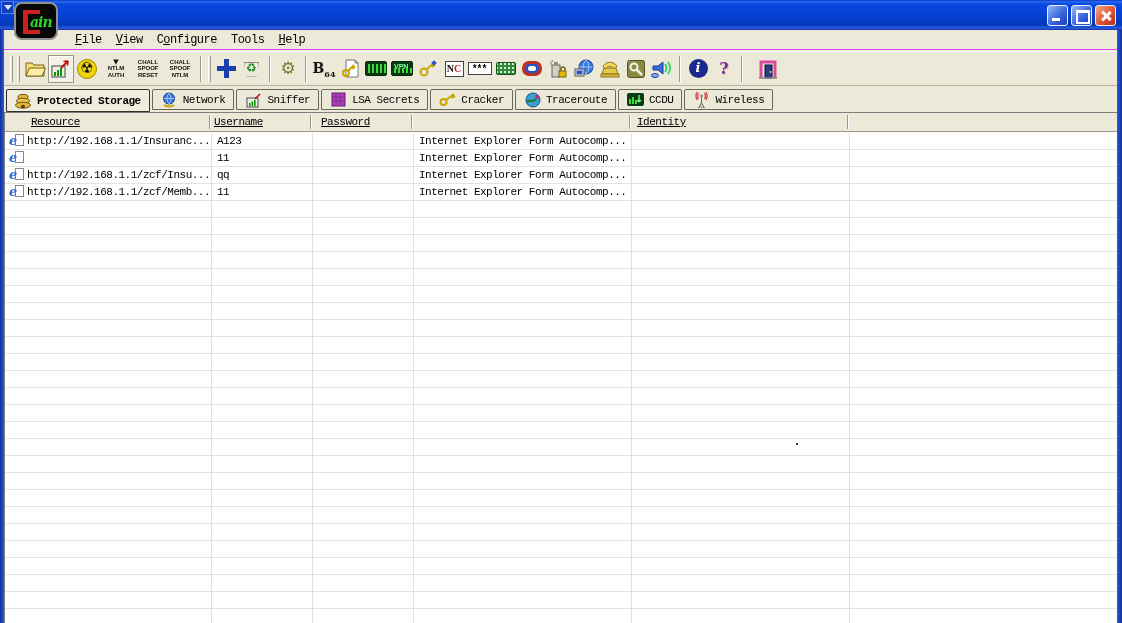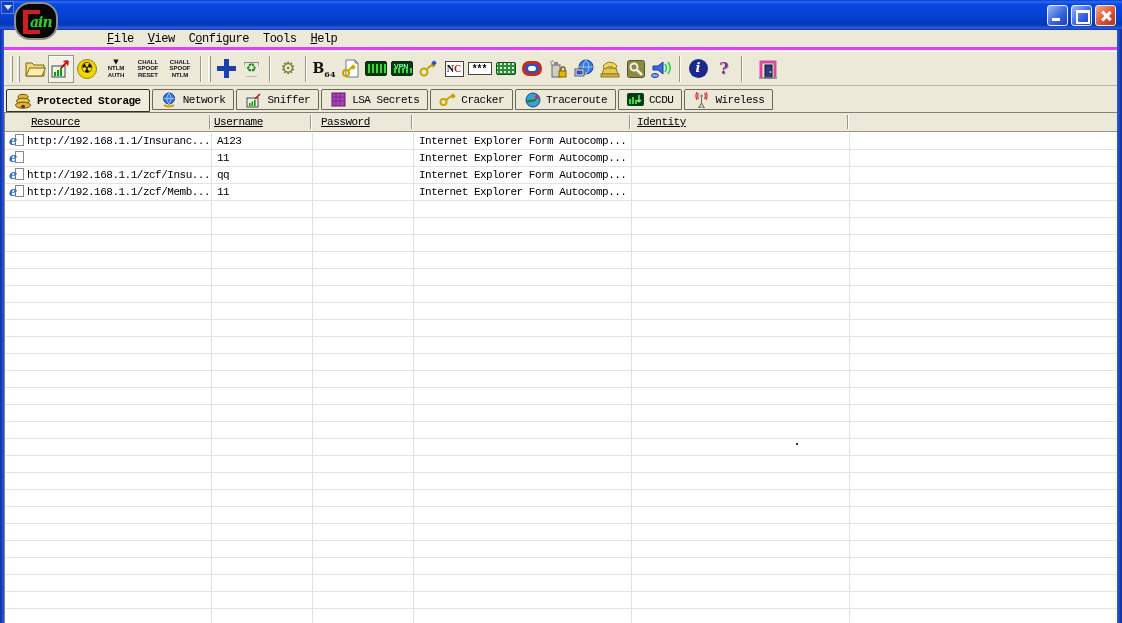--- a/index.html
+++ b/index.html
@@ -6,38 +6,38 @@
   *{box-sizing:border-box;}
   .window{position:relative;width:1122px;height:623px;background:#ece9d8;overflow:hidden;
     font-family:"Liberation Mono",monospace;color:#000;}
   
   .titlebar{position:absolute;left:0;top:0;width:1122px;height:30px;
     background:linear-gradient(180deg,#0b39c6 0%,#2a6af0 6%,#0947e2 14%,#0640d0 55%,#0338b8 82%,#2a5ae0 94%,#11319a 100%);}
   .corner-btn{position:absolute;left:1px;top:1px;width:13px;height:13px;background:#1040c0;
     border:1px solid #5a82e8;display:flex;align-items:center;justify-content:center;}
   .corner-btn .tri{width:0;height:0;border-left:4px solid transparent;border-right:4px solid transparent;border-top:5px solid #dfe8fc;}
   .logo{position:absolute;left:14px;top:2px;width:44px;height:38px;background:#070707;
-    border:2px solid #8f8f8f;border-radius:16px;z-index:5;}
+    border:2px solid #8f8f8f;border-radius:8px;z-index:5;}
   .logo .cbrack{position:absolute;left:7px;top:6px;width:17px;height:24px;
     border-left:5px solid #cc1f1f;border-top:4px solid #cc1f1f;border-bottom:4px solid #cc1f1f;}
   .logo .ain{position:absolute;left:14px;top:10px;font:italic bold 14px "DejaVu Serif",serif;color:#2ad42a;letter-spacing:-1px;}
   .win-controls{position:absolute;right:6px;top:5px;display:flex;gap:3px;}
   .wbtn{width:21px;height:21px;border-radius:3px;border:1px solid #e8f0ff;position:relative;}
   .wbtn.min,.wbtn.max{background:linear-gradient(135deg,#9ab8f8 0%,#3a66e0 55%,#1a3cb8 100%);}
   .wbtn.close{background:linear-gradient(135deg,#f0a888 0%,#e05434 55%,#b03014 100%);}
   .wbtn.min::after{content:"";position:absolute;left:4px;bottom:4px;width:8px;height:3px;background:#fff;}
   .wbtn.max::after{content:"";position:absolute;left:4px;top:4px;width:10px;height:9px;border:2px solid #fff;border-top-width:3px;}
   .wbtn.close::before,.wbtn.close::after{content:"";position:absolute;left:9px;top:4px;width:2.5px;height:12px;background:#fff;}
   .wbtn.close::before{transform:rotate(45deg);}
   .wbtn.close::after{transform:rotate(-45deg);}
   .border-left{position:absolute;left:0;top:30px;bottom:0;width:4px;background:linear-gradient(90deg,#10309a,#2a5ae0);}
   .border-right{position:absolute;right:0;top:30px;bottom:0;width:5px;background:linear-gradient(90deg,#2a5ae0,#10309a);}
   
   .menubar{position:absolute;left:4px;right:5px;top:30px;height:20px;background:#ece9d8;
-    display:flex;align-items:center;padding-left:96px;border-bottom:3px solid #d946ef;}
+    display:flex;align-items:center;padding-left:64px;border-bottom:1px solid #d946ef;}
   .menu-item{font:12px "Liberation Mono",monospace;letter-spacing:-0.5px;padding:2px 7px;cursor:default;}
   .u{text-decoration:underline;}
   
   .toolbar{position:absolute;left:4px;right:5px;top:51px;height:35px;background:#ece9d8;
     border-top:1px solid #fff;border-bottom:1px solid #b8b49e;display:flex;align-items:center;padding-left:4px;}
   .grip{width:3px;height:26px;border-left:1px solid #fff;border-right:1px solid #9a9688;margin:0 2px;}
   .tsep{width:2px;height:26px;border-left:1px solid #9a9688;border-right:1px solid #fff;margin:0 4px;}
   .tbtn{width:26px;height:28px;display:flex;align-items:center;justify-content:center;flex:none;position:relative;}
   .tbtn.pressed{border:1px solid #9a9688;box-shadow:inset 1px 1px 0 #fff;background:#f3f1e6;}
   .txt-ic{font:bold 6px/6.5px "Liberation Sans",sans-serif;text-align:center;color:#111;width:30px;}

